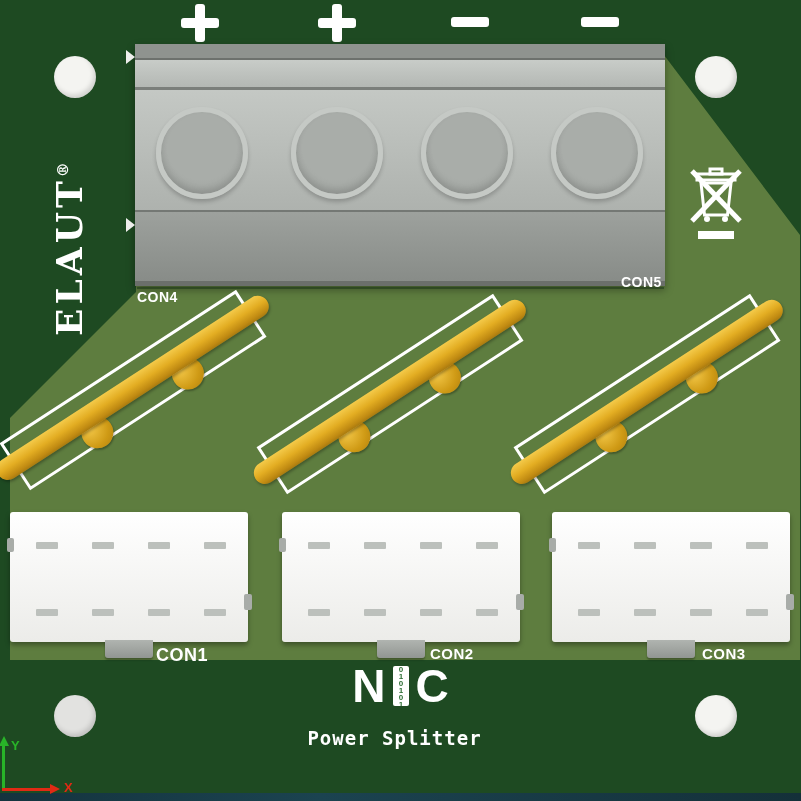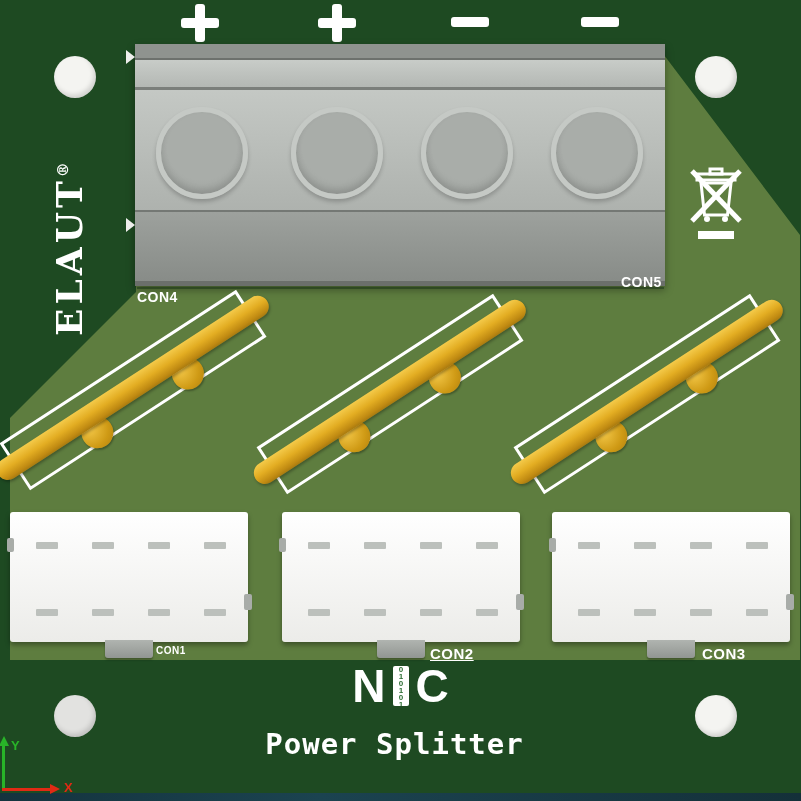--- a/index.html
+++ b/index.html
@@ -53,22 +53,22 @@
   .tb-arrow { position:absolute; left:-9px; width:0; height:0;
               border-top:7px solid transparent; border-bottom:7px solid transparent;
               border-left:9px solid #eeeeec; }
   .tb-arrow.a1 { top:6px; } .tb-arrow.a2 { top:174px; }
 
   .trace-line { position:absolute; left:137px; top:287px; width:527px; height:2px; background:rgba(18,46,20,0.45); }
 
   .lbl { position:absolute; color:#ffffff; font-weight:bold; font-size:14px; letter-spacing:0.5px; }
   .lbl.con4 { left:137px; top:289px; }
   .lbl.con5 { left:621px; top:274px; }
-  .lbl.con1 { left:156px; top:645px; font-size:10px; }
-  .lbl.con2 { left:430px; top:645px; font-size:15px;text-decoration:underline; }
+  .lbl.con1 { left:156px; top:645px; font-size:18px; }
+  .lbl.con2 { left:430px; top:645px; font-size:15px; }
   .lbl.con3 { left:702px; top:645px; font-size:15px; }
 
   
   .weee { position:absolute; left:690px; top:163px; width:52px; height:86px; }
 
   
   .fuse { position:absolute; width:290px; height:84px; transform: rotate(-33deg); }
   .fuse.f1 { left:-7px;  top:352px; }
   .fuse.f2 { left:250px; top:356px; }
   .fuse.f3 { left:507px; top:356px; }
@@ -99,21 +99,21 @@
   .logo { position:absolute; left:0; right:0; top:664px; text-align:center; color:#fff; }
   .logo-row { display:flex; justify-content:center; align-items:center; gap:7px; height:44px; }
   .logo-letter { font-size:46px; font-weight:bold; line-height:40px; }
   .logo-bar { width:16px; height:40px; background:#fff; border-radius:2px;
               display:flex; align-items:center; justify-content:center; overflow:hidden; }
   .logo-bar span { writing-mode: vertical-lr; text-orientation: upright;
                    font-size:8px; font-weight:bold; color:#2d6e34; line-height:16px; letter-spacing:-2px; }
   .logo-tag { font-size:13px; margin-top:2px; letter-spacing:0.4px; }
 
   .title { position:absolute; left:0; right:12px; top:727px; text-align:center; color:#fff;
-           font-family:"DejaVu Sans Mono", monospace; font-weight:bold; font-size:29px; letter-spacing:1px; }
+           font-family:"DejaVu Sans Mono", monospace; font-weight:bold; font-size:19px; letter-spacing:1px; }
   .subtitle { position:absolute; left:0; right:0; top:765px; text-align:center; color:#fff;
               font-family:"DejaVu Sans Mono", monospace; font-weight:bold; font-size:18px; letter-spacing:1px; }
 
   
   .bottom-edge { position:absolute; left:0; top:793px; width:801px; height:8px;
                  background: linear-gradient(90deg,#14333e,#1b4350 40%,#143039); }
 
   
   .axis { position:absolute; left:0; top:730px; width:90px; height:71px; }
   .ax-x-line { position:absolute; left:2px; top:58px; width:48px; height:3px; background:#e02a14; }

